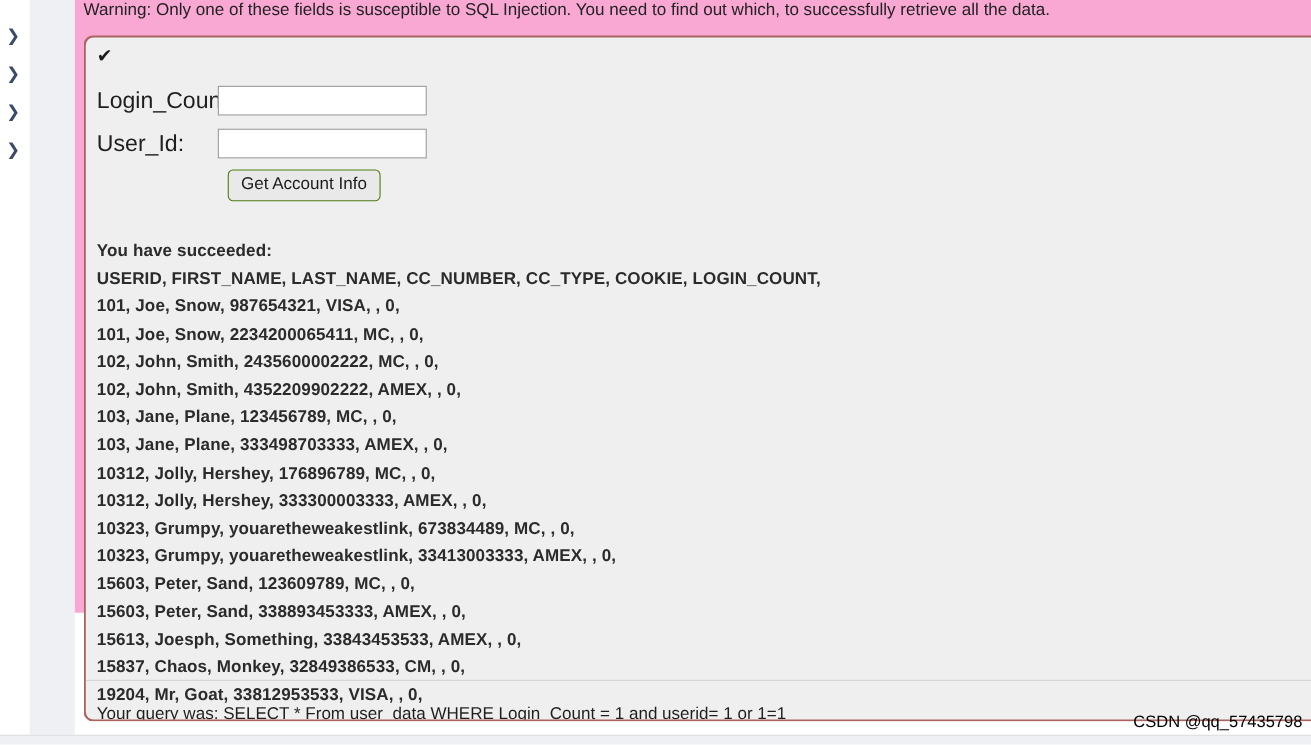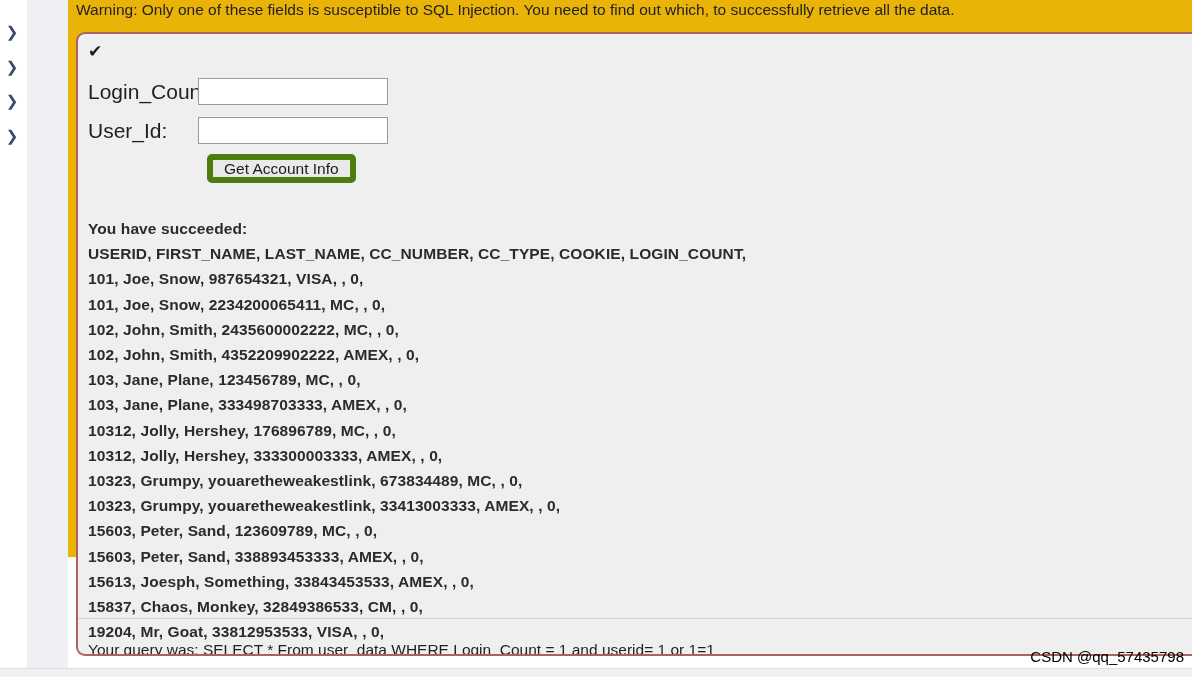--- a/index.html
+++ b/index.html
@@ -47,21 +47,21 @@
     cursor: pointer;
     user-select: none;
   }
 
   
   #content {
     position: absolute;
     left: 68px; top: 0;
     width: 1124px;
     height: 557px;
-    background: #eab308;
+    background: #f9a8d4;
   }
 
   #warning-text {
     position: absolute;
     left: 8px;
     top: 0px;
     width: 1100px;
     font-size: 15.5px;
     line-height: 19px;
     color: #222222;
@@ -130,21 +130,21 @@
     display: flex;
     height: 36px;
     align-items: center;
   }
   #get-account-info-button {
     margin-left: 129px;
     height: 29px;
     padding: 0 11px;
     box-sizing: border-box;
     background: #e9e9e9;
-    border: 6px solid #4d7c0f;
+    border: 1px solid #4d7c0f;
     border-radius: 5px;
     font-size: 15.5px;
     font-family: "Liberation Sans", sans-serif;
     color: #1b1b1b;
     cursor: pointer;
     text-align: center;
   }
 
   
   #results {

